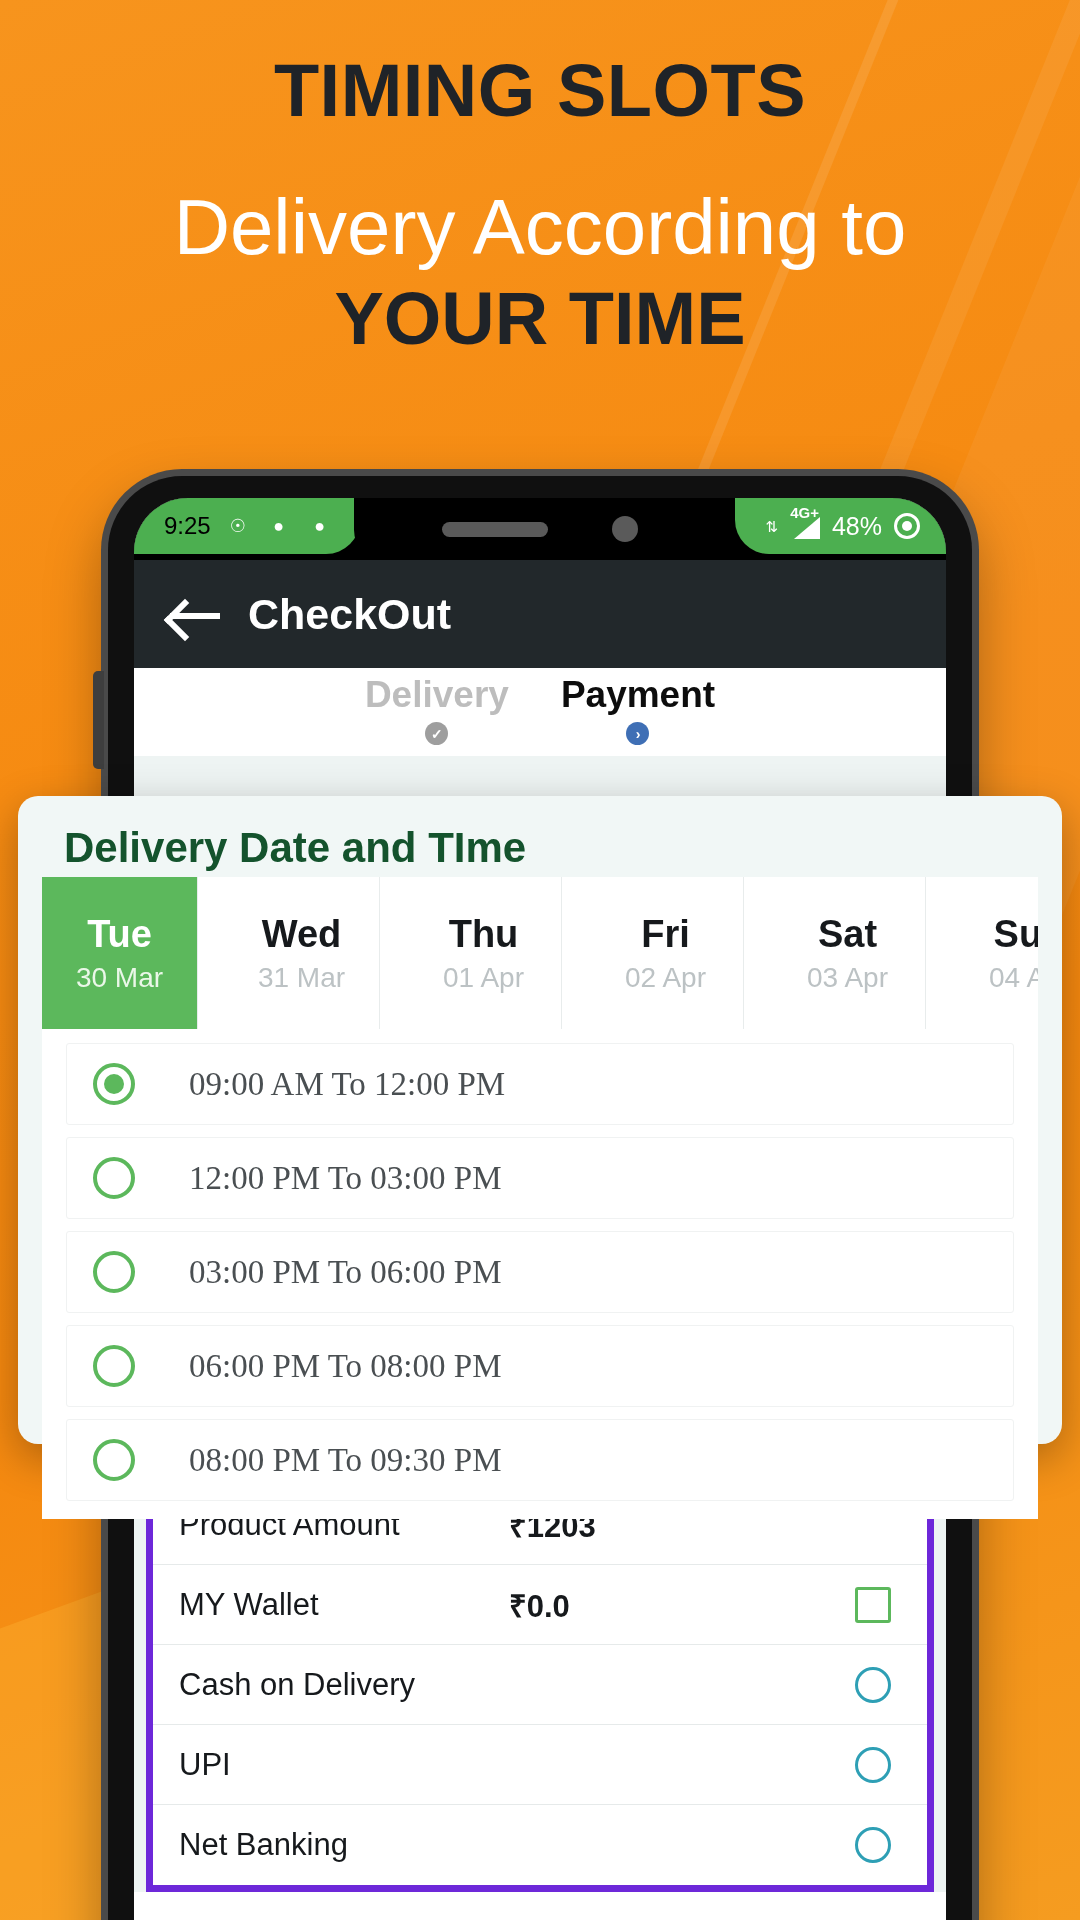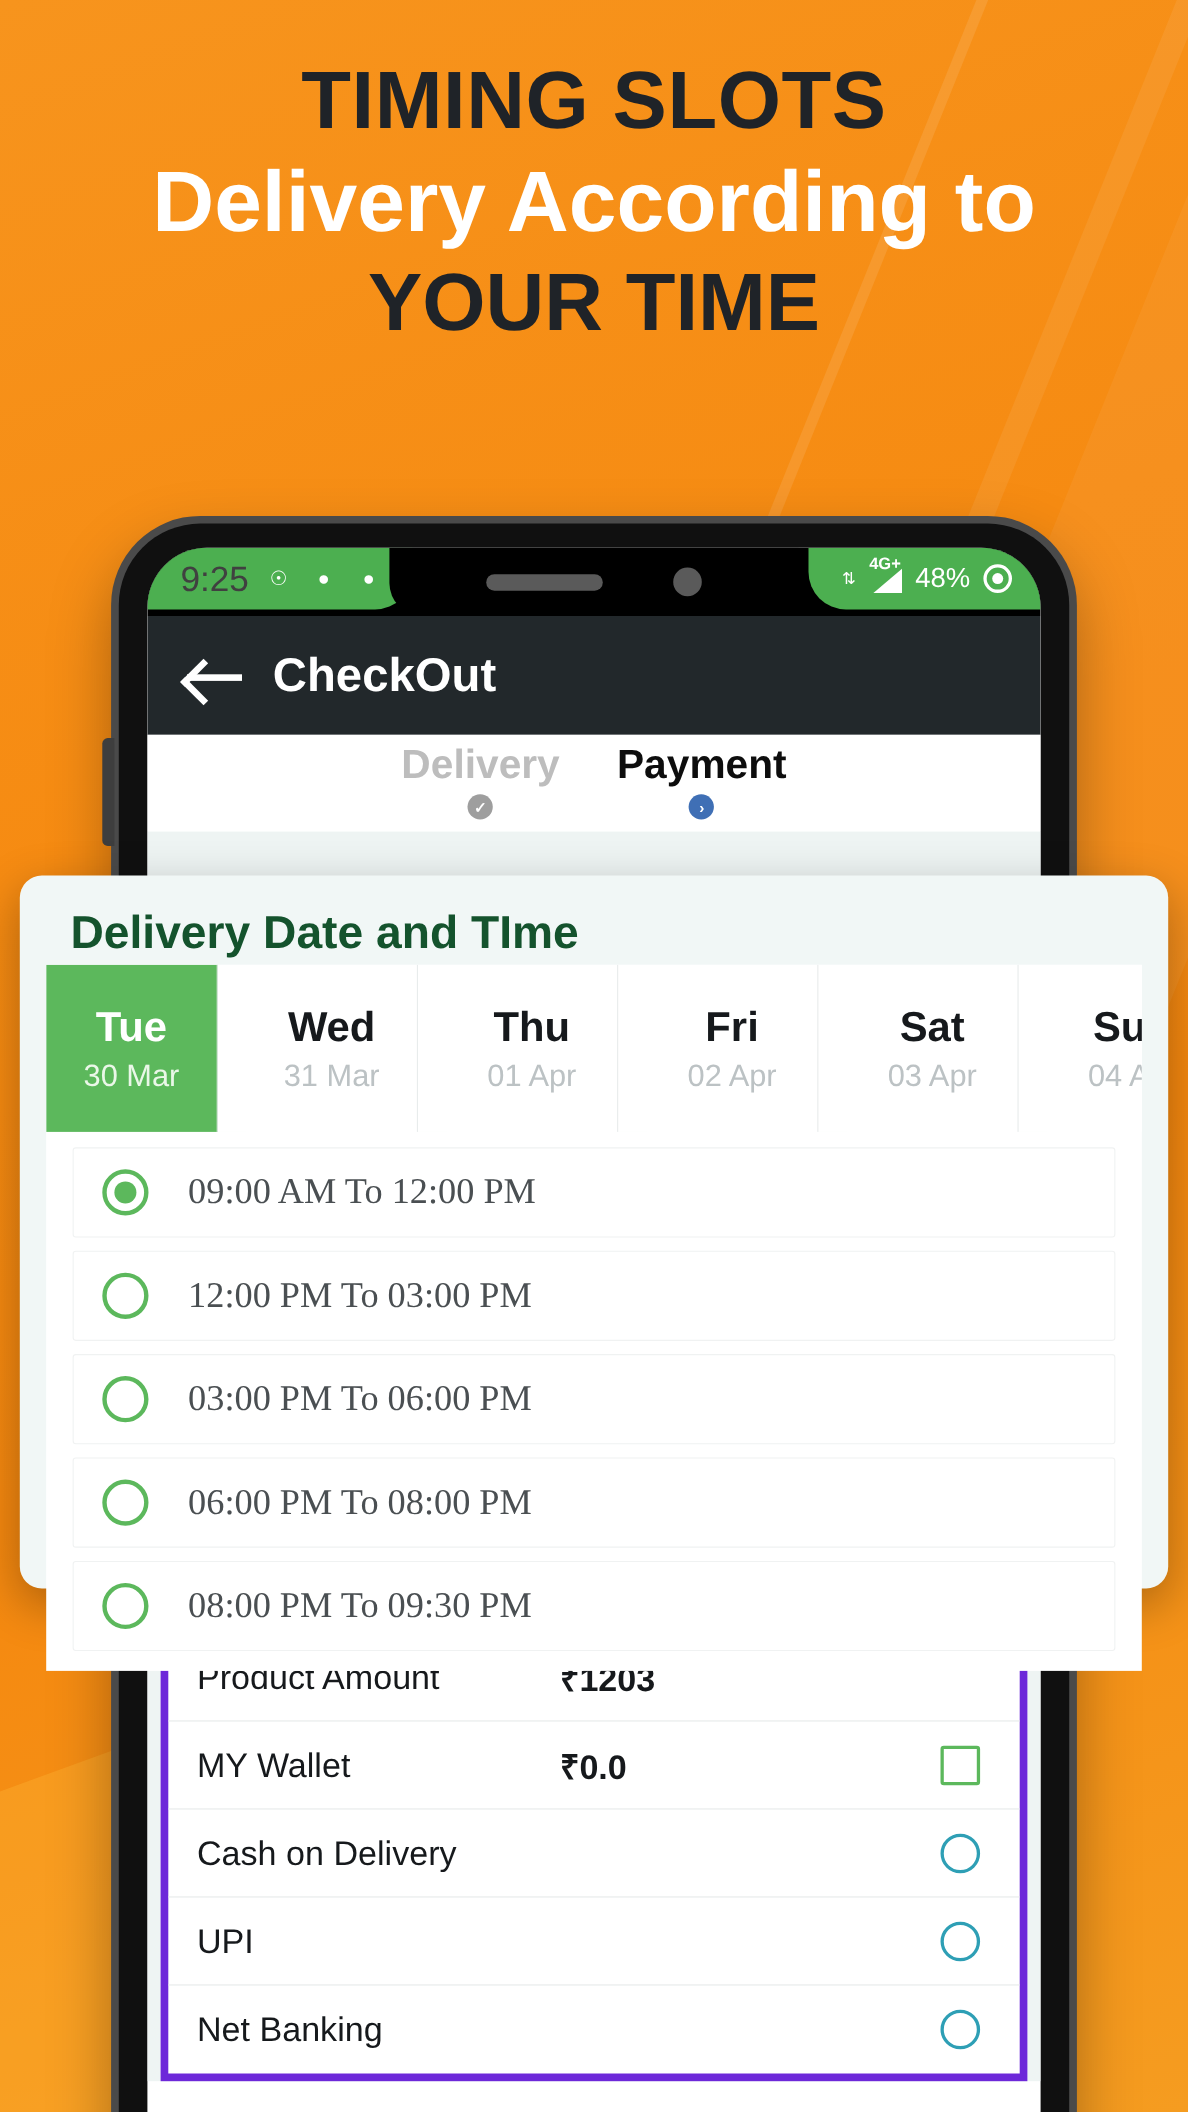--- a/index.html
+++ b/index.html
@@ -13,39 +13,39 @@
   .bg-streak { position:absolute; background:rgba(255,255,255,0.10); transform:rotate(22deg); pointer-events:none; }
   .streak-a { width:10px; height:1500px; left:690px; top:-260px; }
   .streak-b { width:22px; height:1500px; left:905px; top:-340px; background:rgba(255,255,255,0.07); }
   .streak-c { width:260px; height:1400px; left:1000px; top:-300px; background:rgba(255,255,255,0.05); }
   .bg-lowlight { position:absolute; left:-200px; bottom:-340px; width:900px; height:700px;
                  background:rgba(255,190,60,0.30); transform:rotate(-20deg); }
 
   
   .headline { position:absolute; left:0; top:0; width:1080px; text-align:center; z-index:6; }
   .h-line1 { font-size:74px; font-weight:bold; letter-spacing:0.5px; color:#1f2328; margin-top:54px; line-height:1.0; }
-  .h-line2 { font-size:78px; font-weight:bold; color:#ffffff; margin-top:16px; line-height:1.0; }
+  .h-line2 { font-size:78px; font-weight:normal; color:#ffffff; margin-top:60px; line-height:1.0; }
   .h-line3 { font-size:74px; font-weight:bold; color:#1f2328; margin-top:16px; line-height:1.0; }
 
   
   .phone { position:absolute; left:108px; top:476px; width:864px; height:1560px;
            background:#101010; border-radius:74px 74px 0 0;
            box-shadow:0 0 0 7px #4a4a4a, 0 26px 60px rgba(0,0,0,0.38); z-index:3; }
   .phone-btn { position:absolute; left:-15px; top:195px; width:11px; height:98px;
                background:#3e3e3e; border-radius:5px 0 0 5px; }
   .screen { position:absolute; left:26px; top:22px; right:26px; bottom:0;
             background:#ffffff; border-radius:54px 54px 0 0; overflow:hidden; }
 
   
   .statusbar { position:relative; height:62px; background:#000; }
   .sb-left { position:absolute; left:0; top:0; height:56px; background:#4caf50;
              border-radius:0 0 34px 0; display:flex; align-items:center; padding:0 26px 0 30px; gap:13px; }
   .sb-right { position:absolute; right:0; top:0; height:56px; background:#4caf50;
               border-radius:0 0 0 34px; display:flex; align-items:center; padding:0 26px 0 30px; gap:12px; }
-  .sb-time { color:#404040; font-size:32px; font-weight:500; }
+  .sb-time { color:#000000; font-size:24px; font-weight:500; }
   .sb-pct { color:#fff; font-size:25px; font-weight:500; }
   .sb-ico { width:28px; height:28px; display:inline-flex; align-items:center; justify-content:center;
             color:#fff; font-size:18px; }
   .ring { width:26px; height:26px; border:3px solid #fff; border-radius:50%; position:relative; }
   .ring::after { content:""; position:absolute; inset:5px; background:#fff; border-radius:50%; }
   .sig { position:relative; width:30px; height:26px; }
   .sig-tri { position:absolute; right:0; bottom:0; width:0; height:0;
              border-left:26px solid transparent; border-bottom:22px solid #fff; }
   .sig-lbl { position:absolute; right:1px; top:-9px; color:#fff; font-size:15px; font-weight:bold; }
   .updown { color:#fff; font-size:15px; line-height:1; }
@@ -103,21 +103,21 @@
   .day.sel .day-date { color:#eaf7e8; }
   .day.clipped { flex:0 0 46px; align-items:flex-start; padding-left:12px; }
 
   .slots { background:#fff; padding:14px 24px 18px 24px; }
   .slot { display:flex; align-items:center; gap:36px; height:82px; border:1px solid #f0f2f2;
           border-radius:3px; margin-bottom:12px; padding-left:26px; background:#fff; }
   .slot:last-child { margin-bottom:0; }
   .radio { width:42px; height:42px; border:4px solid #5cb85c; border-radius:50%; position:relative;
            flex:0 0 auto; }
   .radio.on::after { content:""; position:absolute; inset:7px; background:#5cb85c; border-radius:50%; }
-  .slot-label { font-family:"Liberation Serif", serif; font-size:33px; color:#4a4f52; }
+  .slot-label { font-family:"Liberation Serif", serif; font-size:33px; color:#4a4f52;margin-left:18px; }
 </style>
 </head>
 <body>
 
 <div class="bg-streak streak-a"></div>
 <div class="bg-streak streak-b"></div>
 <div class="bg-streak streak-c"></div>
 <div class="bg-lowlight"></div>
 
 <div class="headline">

